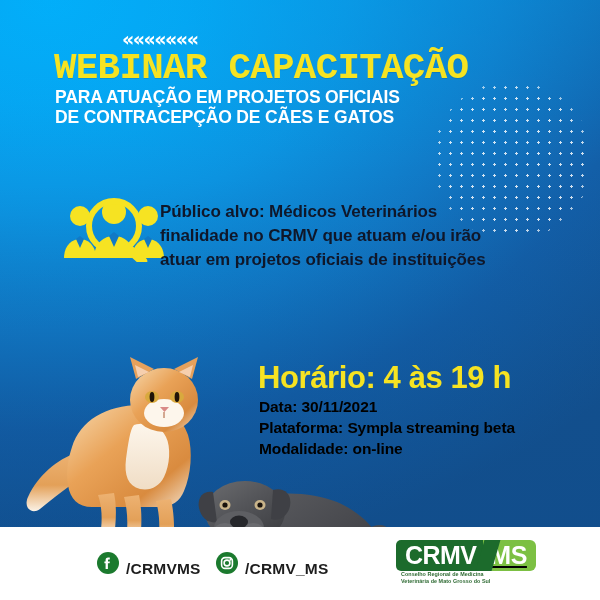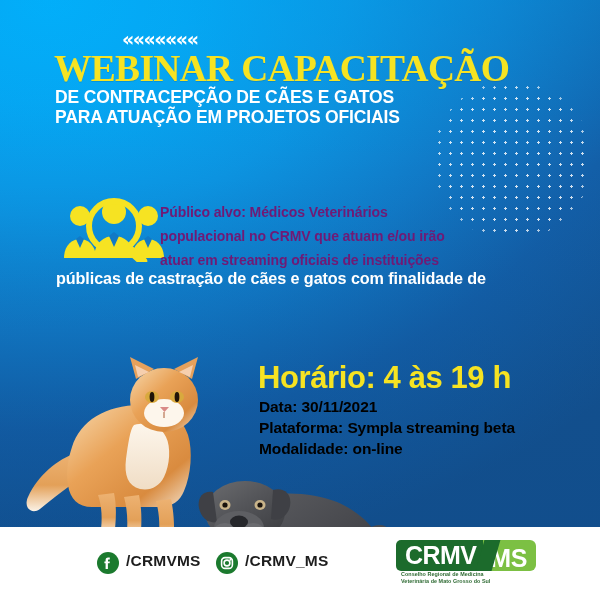--- a/index.html
+++ b/index.html
@@ -41,35 +41,35 @@
     font-family:"DejaVu Sans", sans-serif;
     font-weight:700;line-height:1;
     white-space:nowrap;
   }
   
   .headline{
     position:absolute;left:54px;top:50px;
     color:#f6e322;
     font-size:37.5px;font-weight:700;letter-spacing:-0.7px;
     line-height:1;white-space:nowrap;
-    font-family:Liberation Serif, serif;
+    font-family:Liberation Mono, monospace;
     text-shadow:0 1px 0 rgba(0,60,110,.18);
   }
   .subhead{
     position:absolute;left:55px;top:88px;
     color:#ffffff;font-size:17.5px;font-weight:700;
     line-height:19.5px;letter-spacing:-0.15px;white-space:nowrap;
   }
   
   .aud-icon{
     position:absolute;left:62px;top:196px;width:104px;height:66px;
   }
   .aud-text-a{
     position:absolute;left:160px;top:200px;width:370px;
-    color:#701a75;font-size:14px;font-weight:700;line-height:24px;
+    color:#0f172a;font-size:17px;font-weight:700;line-height:24px;
     letter-spacing:-0.1px;
   }
   .aud-text-b{
     position:absolute;left:56px;top:266px;width:500px;
     color:#ffffff;font-size:16.2px;font-weight:700;line-height:24px;
     letter-spacing:-0.1px;
   }
   
   .horario{
     position:absolute;left:258px;top:362px;
@@ -83,21 +83,21 @@
   }
   
   .cat{position:absolute;left:14px;top:355px;width:210px;height:195px;}
   .dog{position:absolute;left:193px;top:470px;width:195px;height:80px;}
   
   .footer-band{
     position:absolute;left:0;top:527px;width:600px;height:73px;
     background:#ffffff;
   }
   .social{
-    position:absolute;top:552px;display:flex;align-items:flex-start;gap:7px;
+    position:absolute;top:552px;display:flex;align-items:flex-end;gap:7px;
   }
   .social.fb{left:97px;}
   .social.ig{left:216px;}
   .social .handle{
     color:#1d1d1d;font-size:15.5px;font-weight:700;letter-spacing:.2px;
     font-family:"Liberation Sans", sans-serif;
   }
   
   .logo{position:absolute;left:396px;top:540px;width:172px;height:46px;}
   .logo-row{position:relative;display:flex;align-items:stretch;height:31px;width:168px;}
@@ -109,22 +109,22 @@
   .logo-dark span{
     color:#fff;font-size:25px;font-weight:700;letter-spacing:-0.6px;line-height:1;
     font-family:"Liberation Sans", sans-serif;
   }
   .logo-slash{
     position:absolute;left:84px;top:0;width:16px;height:31px;
     background:#1c6b2c;transform:skewX(-16deg);z-index:3;
   }
   .logo-light{
     background:#7cc043;border-radius:0 6px 6px 0;
-    display:flex;align-items:flex-end;padding:0 9px 0 9px;
-    margin-left:-2px;position:relative;z-index:1;
+    display:flex;align-items:center;padding:0 9px 0 9px;
+    margin-left:-2px;position:relative;z-index:1;text-decoration:underline;
   }
   .logo-light span{
     color:#fff;font-size:25px;font-weight:700;letter-spacing:-0.4px;line-height:1;
     font-family:"Liberation Sans", sans-serif;
   }
   .logo-sub{
     position:absolute;left:5px;top:31px;width:150px;
     color:#2f6b34;font-size:5.4px;font-weight:700;line-height:6.6px;
     letter-spacing:.05px;
     font-family:"Liberation Sans", sans-serif;
@@ -138,22 +138,22 @@
   <div class="bg-gradient"></div>
   <div class="bg-gradient2"></div>
 
   <div class="dot-field"></div>
 
   <div class="chevrons">«««««««</div>
 
   <div class="headline">WEBINAR CAPACITAÇÃO</div>
 
   <div class="subhead">
+    <div>PARA ATUAÇÃO  EM PROJETOS OFICIAIS</div>
     <div>DE CONTRACEPÇÃO DE CÃES E GATOS</div>
-    <div>PARA ATUAÇÃO  EM PROJETOS OFICIAIS</div>
   </div>
 
   <div class="aud-icon">
     <svg viewBox="0 0 104 66" width="104" height="66" aria-hidden="true">
       <g fill="#f6e322">
 
         <circle cx="18" cy="20" r="10"></circle>
         <path d="M2 62c0-12 7.5-19 16-19s16 7 16 19z"></path>
         <path d="M14 43l4 9 4-9-4-3z" fill="#1179c6"></path>
 
@@ -166,26 +166,25 @@
         <path d="M47 40l5 11 5-11-5-4z" fill="#1179c6"></path>
       </g>
 
       <circle cx="52" cy="30" r="25" fill="none" stroke="#f6e322" stroke-width="6"></circle>
       <rect x="66" y="46" width="28" height="9" rx="4" fill="#f6e322" transform="rotate(42 66 46)"></rect>
     </svg>
   </div>
 
   <div class="aud-text-a">
     <div>Público alvo: Médicos Veterinários</div>
-    <div>populacional no CRMV que atuam e/ou irão</div>
-    <div>atuar em streaming oficiais de instituições</div>
+    <div>finalidade no CRMV que atuam e/ou irão</div>
+    <div>atuar em projetos oficiais de instituições</div>
   </div>
 
   <div class="aud-text-b">
-    <div>públicas de castração de cães e gatos com finalidade de</div>
   </div>
 
   <div class="horario">Horário: 4 às 19 h</div>
 
   <div class="sched-list">
     <div>Data: 30/11/2021</div>
     <div>Plataforma: Sympla streaming beta</div>
     <div>Modalidade: on-line</div>
   </div>
 

